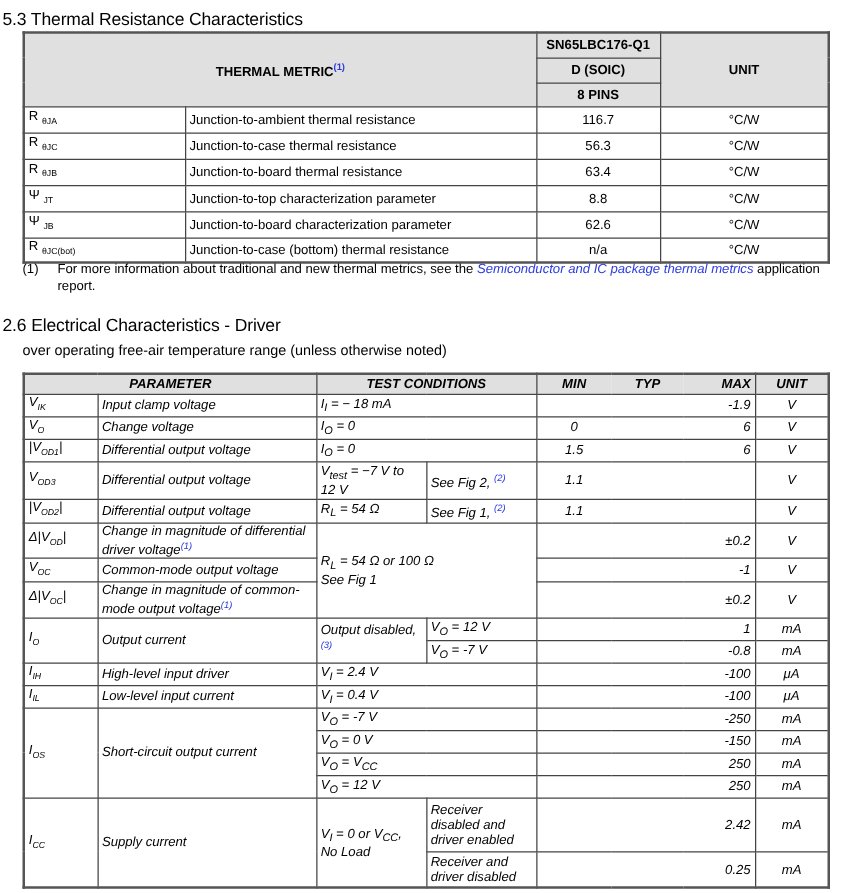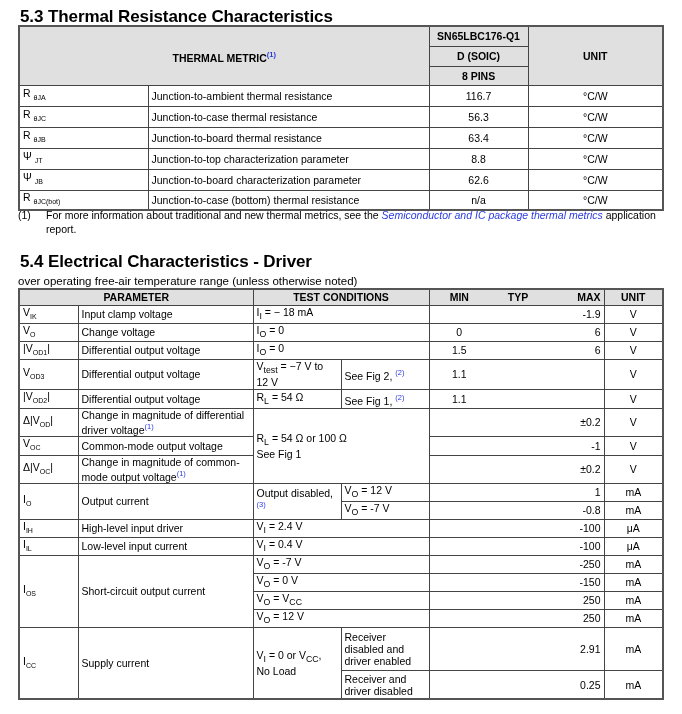--- a/index.html
+++ b/index.html
@@ -1,18 +1,18 @@
 <!DOCTYPE html>
 <html><head>
 <meta charset="utf-8">
 <style>
   html, body { margin:0; padding:0; background:#ffffff; }
   body { width:682px; height:714px; position:relative; overflow:hidden;
          font-family: "Liberation Sans", sans-serif; color:#000; }
-  .h2 { position:absolute; left:20px; font-weight:bold; font-size:17px; letter-spacing:-0.1px; }
+  .h2 { position:absolute; left:2px; font-weight:normal; font-size:14px; letter-spacing:-0.1px; }
   .sub { position:absolute; left:18px; font-size:11.5px; }
   table { position:absolute; border-collapse:collapse; font-size:10.5px; table-layout:fixed; }
   td, th { border:1px solid #444; padding:0 3px; vertical-align:middle; line-height:12px; }
   .outer { border:2px solid #555; }
   th { background:#e0e0e0; font-weight:bold; font-size:10.5px; }
   .c { text-align:center; }
   .r { text-align:right; }
   sup.ref, .ref { color:#2b3be0; font-size:7.5px; vertical-align:super; }
   .sym { font-size:10.5px; }
   .sym sub { font-size:7px; }
@@ -85,24 +85,24 @@
     <td class="c">°C/W</td>
   </tr>
 </tbody>
   </table>
 
 <div class="fn">
   <span class="num">(1)</span>
   <span class="txt"><span>For more information about traditional and new thermal metrics, see the </span><span class="link">Semiconductor and IC package thermal metrics</span><span> application report.</span></span>
 </div>
 
-<div class="h2" style="top:252px;">5.4 Electrical Characteristics - Driver</div>
+<div class="h2" style="top:252px;">2.6 Electrical Characteristics - Driver</div>
 <div class="sub" style="top:275px;">over operating free-air temperature range (unless otherwise noted)</div>
 
-<table class="outer" style="left:18px; top:288px; width:644px;">
+<table class="outer" style="left:18px; top:298px; width:644px;font-style:italic;">
   <colgroup>
     <col style="width:59px">
       <col style="width:175px">
     <col style="width:88px">
       <col style="width:88px">
     <col style="width:60px">
       <col style="width:58px">
       <col style="width:57px">
     <col style="width:59px">
   </colgroup>
@@ -265,21 +265,21 @@
     <td class="c">mA</td>
   </tr>
 
   <tr style="height:43px;">
     <td rowspan="2" class="sym"><span>I</span><sub>CC</sub></td>
     <td rowspan="2">Supply current</td>
     <td rowspan="2"><span>V</span><sub>I</sub><span> = 0 or V</span><sub>CC</sub><span>,</span><br><span>No Load</span></td>
     <td>Receiver disabled and driver enabled</td>
     <td class="noright"></td>
     <td class="noleft noright"></td>
-    <td class="r noleft">2.91</td>
+    <td class="r noleft">2.42</td>
     <td class="c">mA</td>
   </tr>
   <tr style="height:29px;">
     <td>Receiver and driver disabled</td>
     <td class="noright"></td>
     <td class="noleft noright"></td>
     <td class="r noleft">0.25</td>
     <td class="c">mA</td>
   </tr>
 </tbody>

